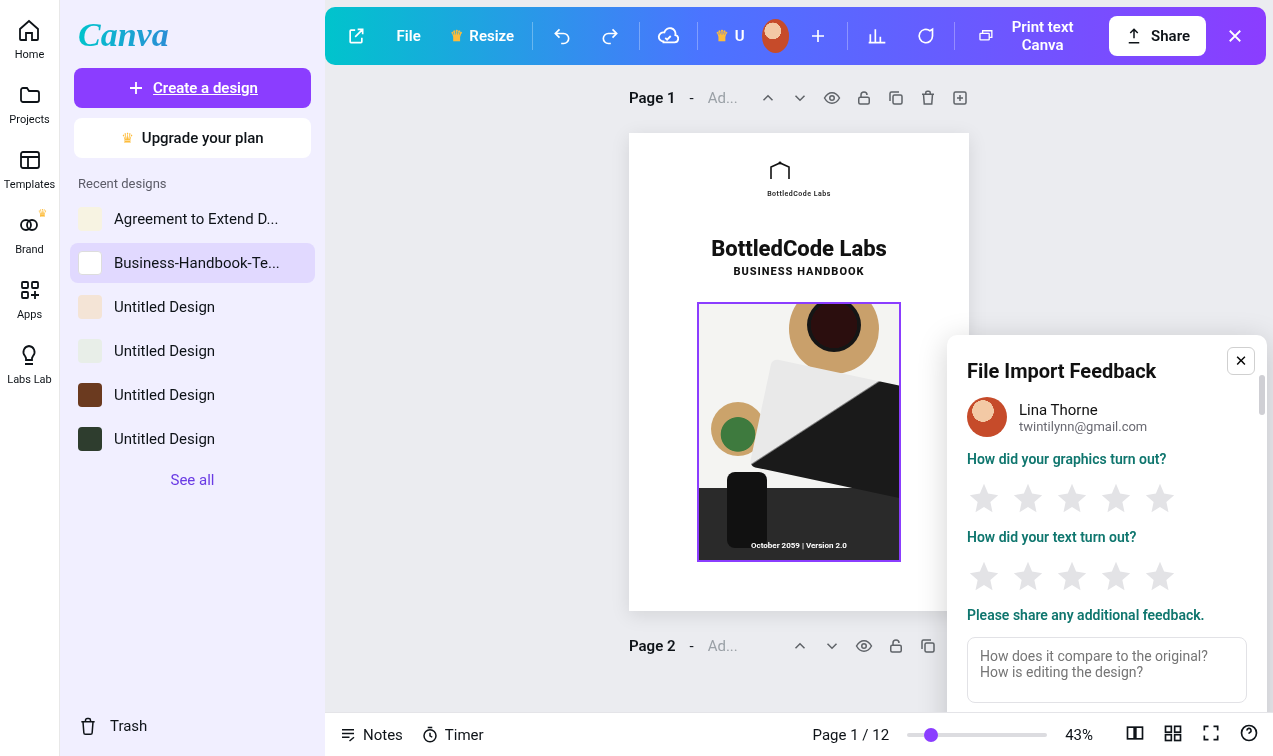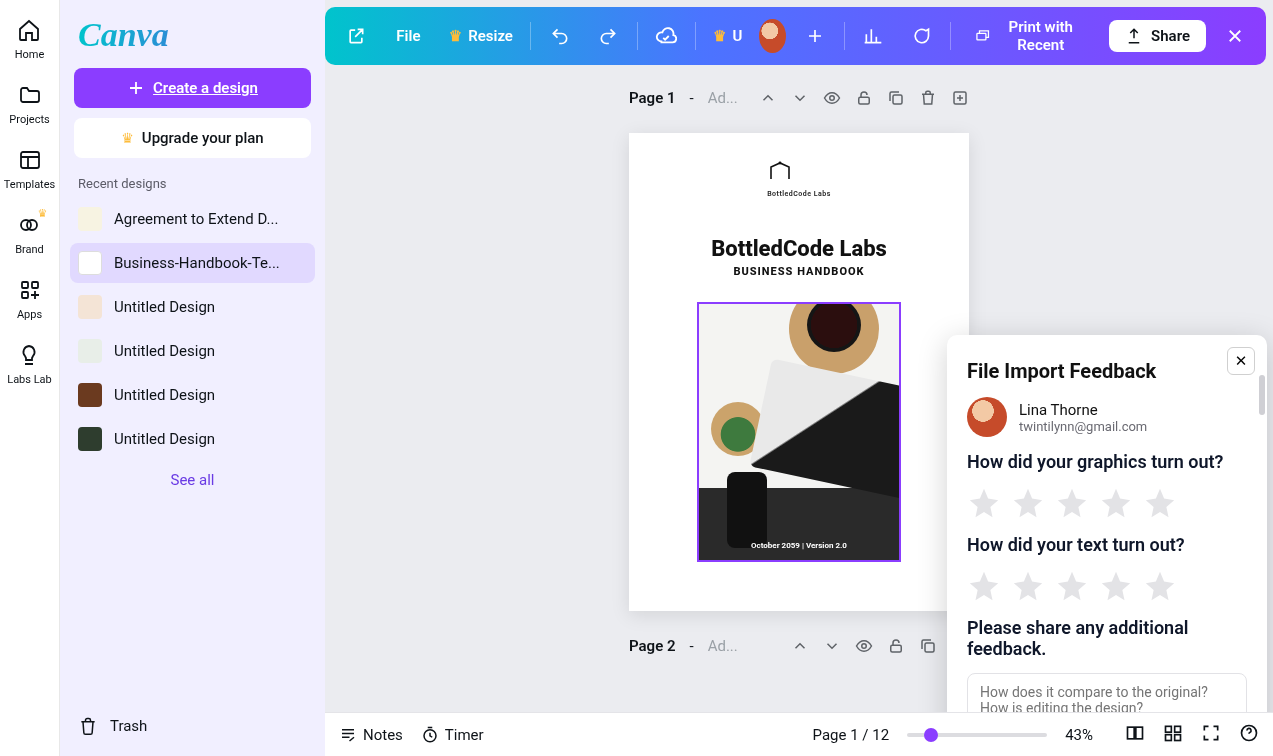--- a/index.html
+++ b/index.html
@@ -30,21 +30,21 @@
 
 .main { flex: 1; display: flex; flex-direction: column; background: #ebecf0; position: relative; }
 
 
 .topbar { height: 58px; margin: 7px 7px 0 0; border-radius: 10px; background: linear-gradient(90deg,#00c4cc 0%,#4b74ff 40%,#8b3dff 100%); display: flex; align-items: center; padding: 0 12px; gap: 10px; color: #fff; }
 .tbtn { height: 38px; min-width: 38px; background: transparent; border: none; color: #fff; font-size: 15px; font-weight: 600; display: flex; align-items: center; justify-content: center; gap: 6px; padding: 0 10px; cursor: pointer; border-radius: 6px; }
 .tbtn.pill { padding: 0 14px; }
 .tbtn.iconic { padding: 0; }
 .divider { width: 1px; height: 28px; background: rgba(255,255,255,0.3); }
 .avatar { width: 34px; height: 34px; border-radius: 50%; background: radial-gradient(circle at 40% 35%, #f3c9a5 0 30%, #c64b2a 31% 100%); }
-.share-btn { background: #fff; color: #0e1318; height: 32px; border: none; border-radius: 8px; font-size: 15px; font-weight: 600; display: flex; align-items: center; gap: 8px; padding: 0 16px; cursor: pointer; }
+.share-btn { background: #fff; color: #0e1318; height: 40px; border: none; border-radius: 8px; font-size: 15px; font-weight: 600; display: flex; align-items: center; gap: 8px; padding: 0 16px; cursor: pointer; }
 .spacer { flex: 1; }
 
 
 .canvas-area { flex: 1; overflow: hidden; position: relative; padding: 24px 0 8px 0; }
 .page-wrap { display: flex; flex-direction: column; align-items: center; gap: 26px; }
 .page-header { display: flex; align-items: center; gap: 14px; width: 340px; justify-content: flex-start; }
 .page-header .title { font-size: 15px; font-weight: 600; color: #0e1318; }
 .page-header .add { font-size: 15px; color: #9aa0a6; }
 .page-header .dash { font-size: 15px; color: #0e1318; }
 .page-header .icons { margin-left: auto; display: flex; gap: 14px; color: #5f6368; }
@@ -64,21 +64,21 @@
 
 
 .feedback { position: absolute; right: 6px; top: 270px; width: 320px; height: 440px; background: #fff; border-radius: 10px; box-shadow: 0 6px 30px rgba(0,0,0,0.18); padding: 20px 20px 14px; display: flex; flex-direction: column; gap: 14px; }
 .feedback .close { position: absolute; top: 12px; right: 12px; width: 28px; height: 28px; border: 1px solid #d0d0d0; border-radius: 6px; background: #fff; display: flex; align-items: center; justify-content: center; cursor: pointer; font-size: 15px; }
 .feedback h2 { font-size: 20px; font-weight: 700; color: #111; margin-top: 4px; }
 .user-row { display: flex; align-items: center; gap: 12px; }
 .user-row .av { width: 40px; height: 40px; border-radius: 50%; background: radial-gradient(circle at 40% 35%, #f3c9a5 0 30%, #c64b2a 31% 100%); }
 .user-row .info { display: flex; flex-direction: column; }
 .user-row .name { font-size: 15px; color: #111; }
 .user-row .email { font-size: 13px; color: #6a6a72; }
-.q { font-size: 18px; font-weight: 600; color: #0f172a; }
+.q { font-size: 14px; font-weight: 600; color: #0f766e; }
 .stars { display: flex; gap: 10px; }
 .star { width: 34px; height: 34px; cursor: pointer; }
 .star svg { width: 100%; height: 100%; fill: #e3e3e6; }
 .feedback textarea { width: 100%; min-height: 66px; border: 1px solid #e2e2e6; border-radius: 8px; padding: 10px 12px; font-size: 14px; font-family: inherit; color: #6a6a72; resize: none; }
 .scroll-ind { position: absolute; right: 2px; top: 40px; width: 6px; height: 40px; background: #cfcfd4; border-radius: 3px; }
 
 
 .bottombar { height: 44px; background: #fff; border-top: 1px solid #e4e4e8; display: flex; align-items: center; padding: 0 14px; gap: 18px; font-size: 15px; color: #0e1318; }
 .bbtn { display: flex; align-items: center; gap: 6px; cursor: pointer; }
 .zoom-slider { width: 140px; height: 4px; background: #dcdce0; border-radius: 2px; position: relative; }
@@ -253,21 +253,21 @@
         <svg width="20" height="20" viewBox="0 0 24 24" fill="none" stroke="#fff" stroke-width="2">
           <path d="M21 12a8 8 0 1 1-3-6.2L21 4v8z"></path>
         </svg>
       </button>
     <div class="divider"></div>
     <button class="tbtn pill">
         <svg width="20" height="20" viewBox="0 0 24 24" fill="none" stroke="#fff" stroke-width="2">
           <rect x="3" y="8" width="14" height="10" rx="1"></rect>
           <path d="M7 8V4h14v10h-4"></path>
         </svg>
-        <span>Print with Recent</span>
+        <span>Print text Canva</span>
       </button>
     <button class="share-btn">
         <svg width="18" height="18" viewBox="0 0 24 24" fill="none" stroke="#0e1318" stroke-width="2">
           <path d="M12 3v12M7 8l5-5 5 5M5 21h14"></path>
         </svg>
         <span>Share</span>
       </button>
     <button class="tbtn iconic">
         <svg width="18" height="18" viewBox="0 0 24 24" stroke="#fff" stroke-width="2.4" fill="none">
           <path d="M5 5l14 14M19 5L5 19"></path>

